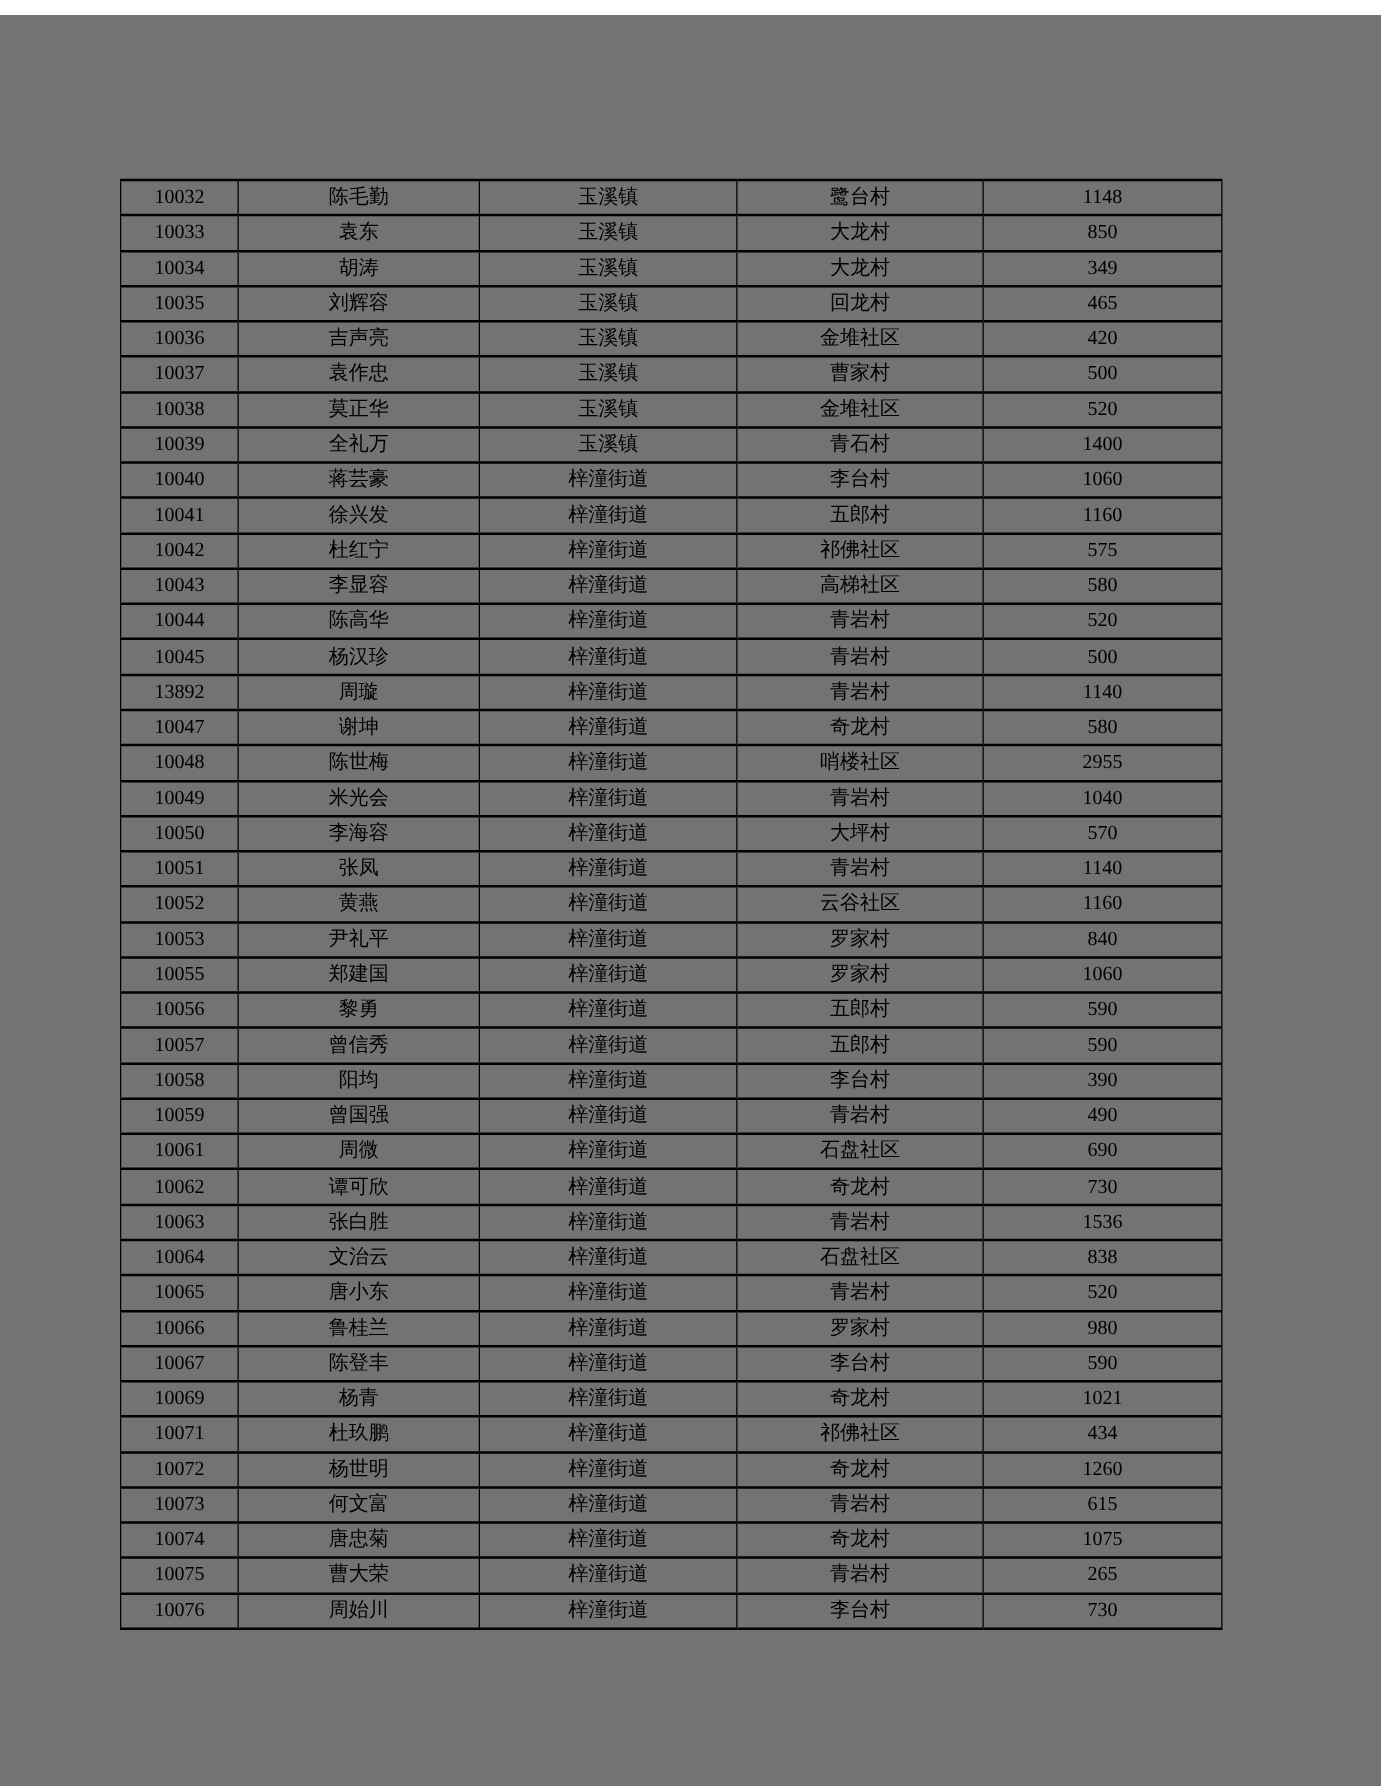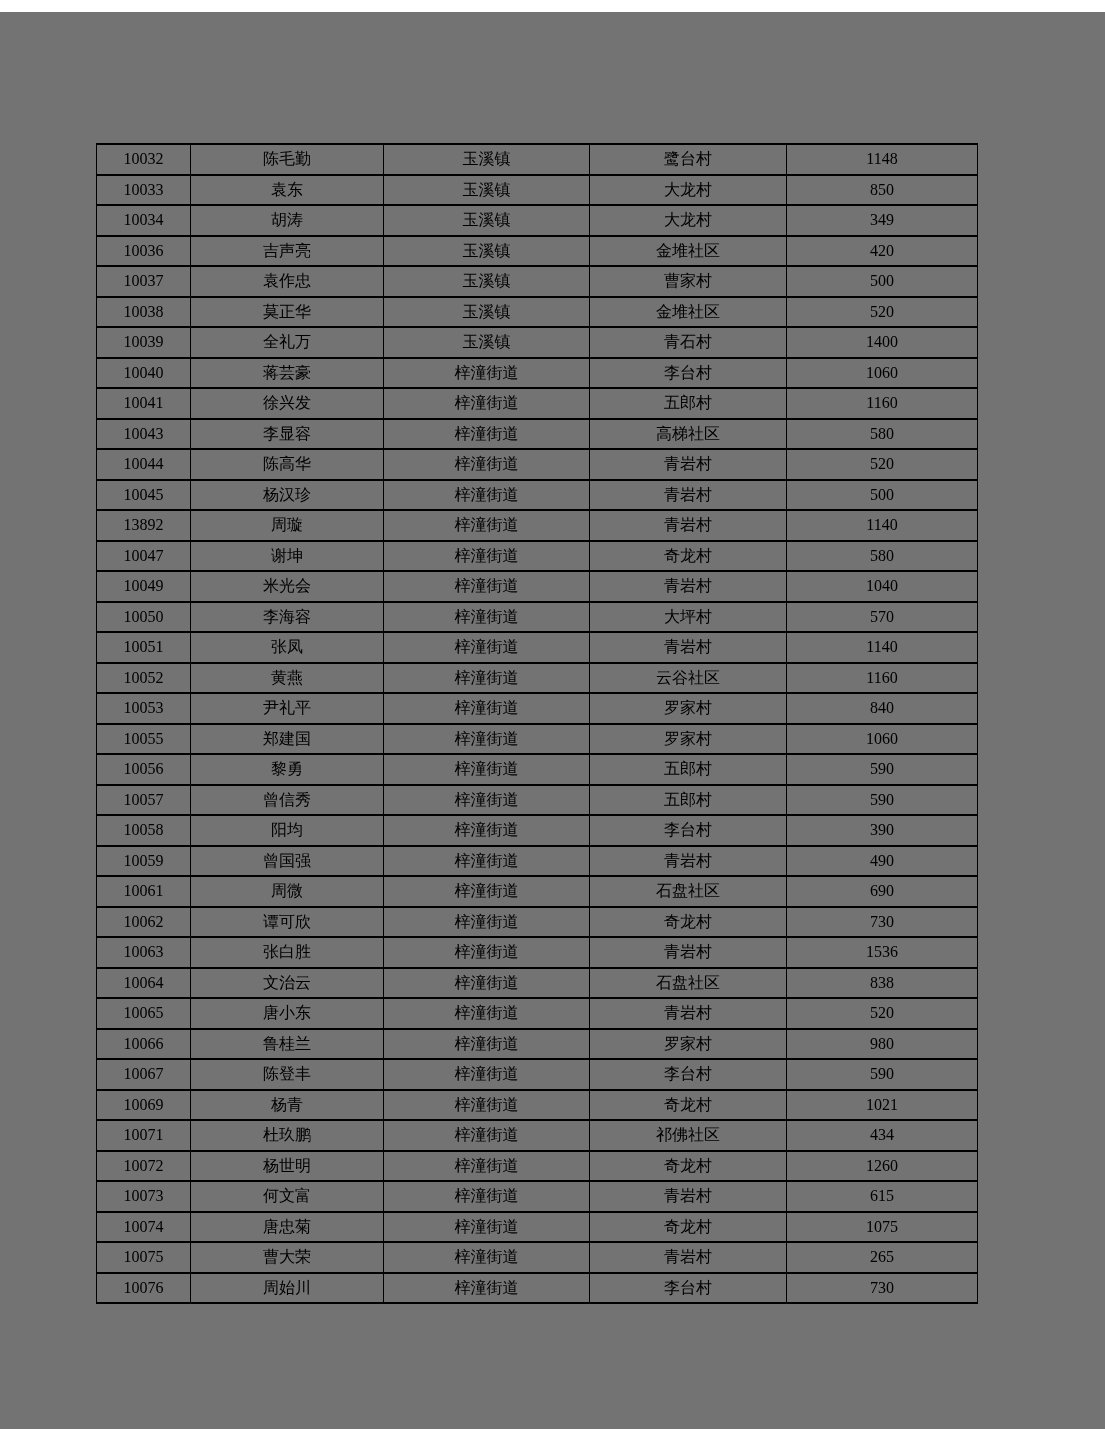--- a/index.html
+++ b/index.html
@@ -73,20 +73,27 @@
           <td>850</td>
         </tr>
         <tr>
           <td>10034</td>
           <td>胡涛</td>
           <td>玉溪镇</td>
           <td>大龙村</td>
           <td>349</td>
         </tr>
         <tr>
+          <td>10035</td>
+          <td>刘辉容</td>
+          <td>玉溪镇</td>
+          <td>回龙村</td>
+          <td>465</td>
+        </tr>
+        <tr>
           <td>10036</td>
           <td>吉声亮</td>
           <td>玉溪镇</td>
           <td>金堆社区</td>
           <td>420</td>
         </tr>
         <tr>
           <td>10037</td>
           <td>袁作忠</td>
           <td>玉溪镇</td>
@@ -115,20 +122,27 @@
           <td>1060</td>
         </tr>
         <tr>
           <td>10041</td>
           <td>徐兴发</td>
           <td>梓潼街道</td>
           <td>五郎村</td>
           <td>1160</td>
         </tr>
         <tr>
+          <td>10042</td>
+          <td>杜红宁</td>
+          <td>梓潼街道</td>
+          <td>祁佛社区</td>
+          <td>575</td>
+        </tr>
+        <tr>
           <td>10043</td>
           <td>李显容</td>
           <td>梓潼街道</td>
           <td>高梯社区</td>
           <td>580</td>
         </tr>
         <tr>
           <td>10044</td>
           <td>陈高华</td>
           <td>梓潼街道</td>
@@ -148,20 +162,27 @@
           <td>梓潼街道</td>
           <td>青岩村</td>
           <td>1140</td>
         </tr>
         <tr>
           <td>10047</td>
           <td>谢坤</td>
           <td>梓潼街道</td>
           <td>奇龙村</td>
           <td>580</td>
+        </tr>
+        <tr>
+          <td>10048</td>
+          <td>陈世梅</td>
+          <td>梓潼街道</td>
+          <td>哨楼社区</td>
+          <td>2955</td>
         </tr>
         <tr>
           <td>10049</td>
           <td>米光会</td>
           <td>梓潼街道</td>
           <td>青岩村</td>
           <td>1040</td>
         </tr>
         <tr>
           <td>10050</td>

